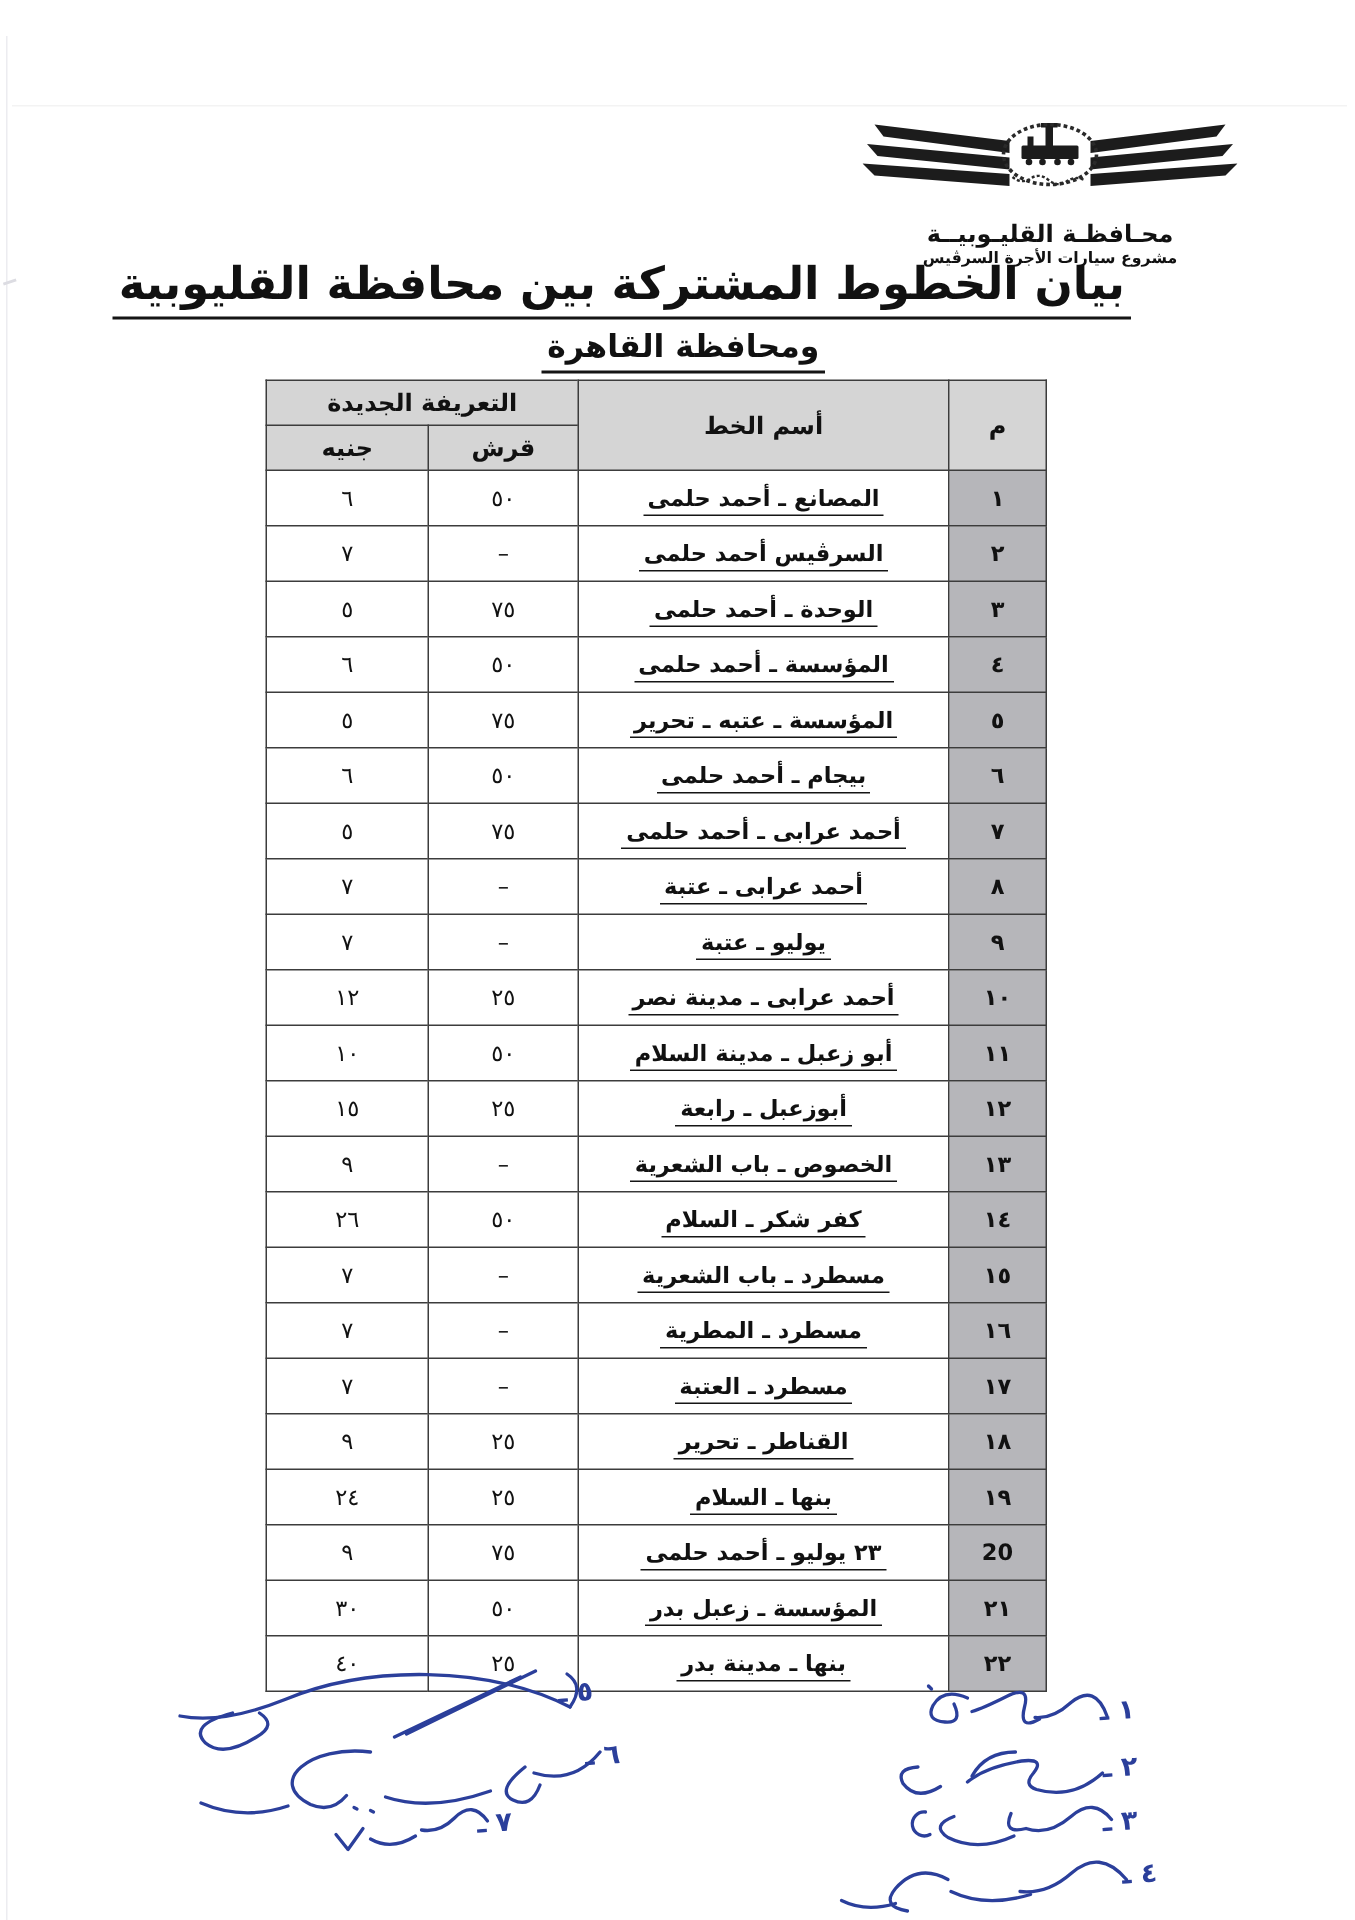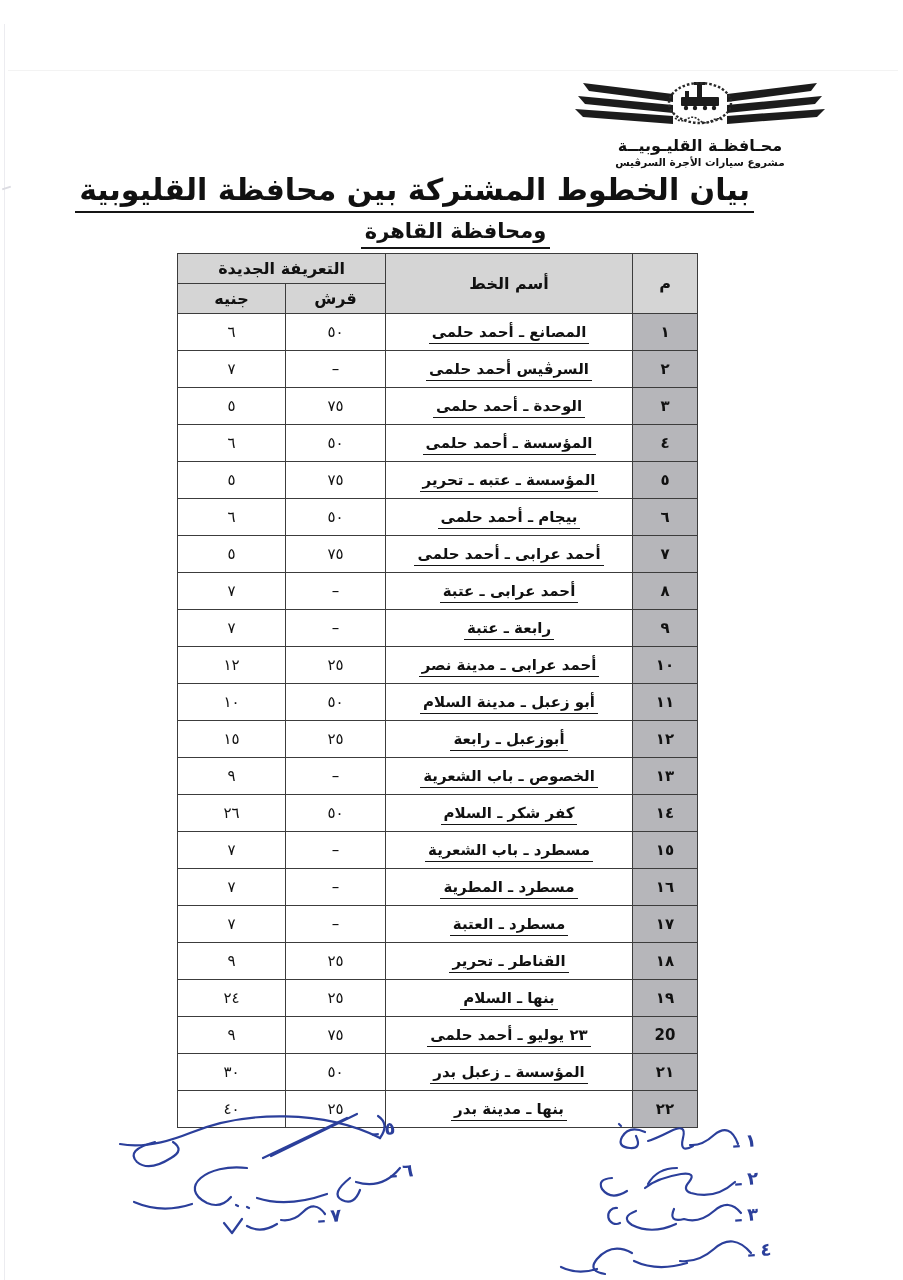--- a/index.html
+++ b/index.html
@@ -11,21 +11,21 @@
     color:#111;
   }
   
   .scan-edge{position:absolute;left:4px;top:24px;width:1px;height:1256px;background:#ececf0;}
   .scan-fold{position:absolute;left:8px;top:70px;width:890px;height:1px;background:#f3f3f3;}
   .scan-dash{position:absolute;left:2px;top:187px;width:9px;height:2px;background:#dcdce2;transform:rotate(-18deg);}
 
   
   .letterhead{position:absolute;left:575px;top:82px;width:250px;text-align:center;}
   .emblem{display:block;margin:0 auto;}
-  .org-name{font-size:16px;font-weight:bold;letter-spacing:1px;margin-top:4px;white-space:nowrap;}
+  .org-name{font-size:16px;font-weight:bold;letter-spacing:1px;margin-top:14px;white-space:nowrap;}
   .org-sub{font-size:10.5px;font-weight:bold;margin-top:1px;white-space:nowrap;text-align:center;}
 
   
   .doc-title{position:absolute;top:172px;left:0;width:754px;margin:0;font-size:30px;font-weight:bold;}
   .doc-title span, .doc-subtitle span{border-bottom:2px solid #151515;padding:0 4px 4px;}
   .doc-subtitle{position:absolute;top:215px;left:0;width:903px;text-align:center;margin:4px;font-size:21px;font-weight:bold;}
 
   
   table.fares{
     position:absolute;top:253px;left:177px;width:520px;
@@ -146,21 +146,21 @@
     <td class="cell-pound">٥</td>
   </tr>
       <tr>
     <td class="cell-idx">٨</td>
     <td class="cell-name"><span class="line-name">أحمد عرابى ـ عتبة</span></td>
     <td class="cell-qirsh">–</td>
     <td class="cell-pound">٧</td>
   </tr>
       <tr>
     <td class="cell-idx">٩</td>
-    <td class="cell-name"><span class="line-name">رابعة ـ عتبة</span></td>
+    <td class="cell-name"><span class="line-name">يوليو ـ عتبة</span></td>
     <td class="cell-qirsh">–</td>
     <td class="cell-pound">٧</td>
   </tr>
       <tr>
     <td class="cell-idx">١٠</td>
     <td class="cell-name"><span class="line-name">أحمد عرابى ـ مدينة نصر</span></td>
     <td class="cell-qirsh">٢٥</td>
     <td class="cell-pound">١٢</td>
   </tr>
       <tr>

